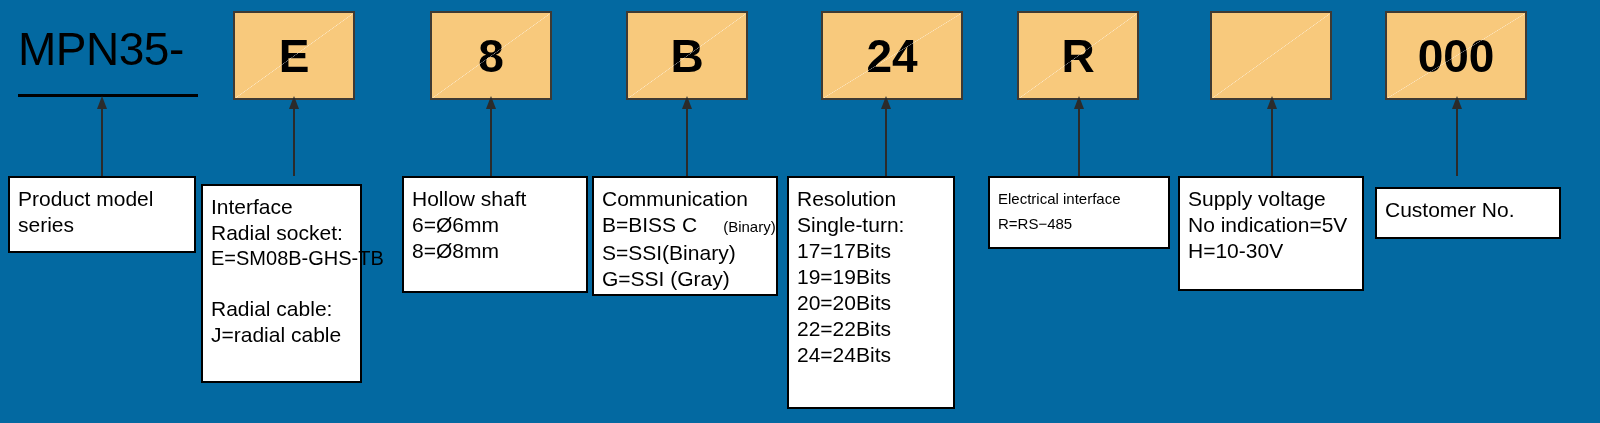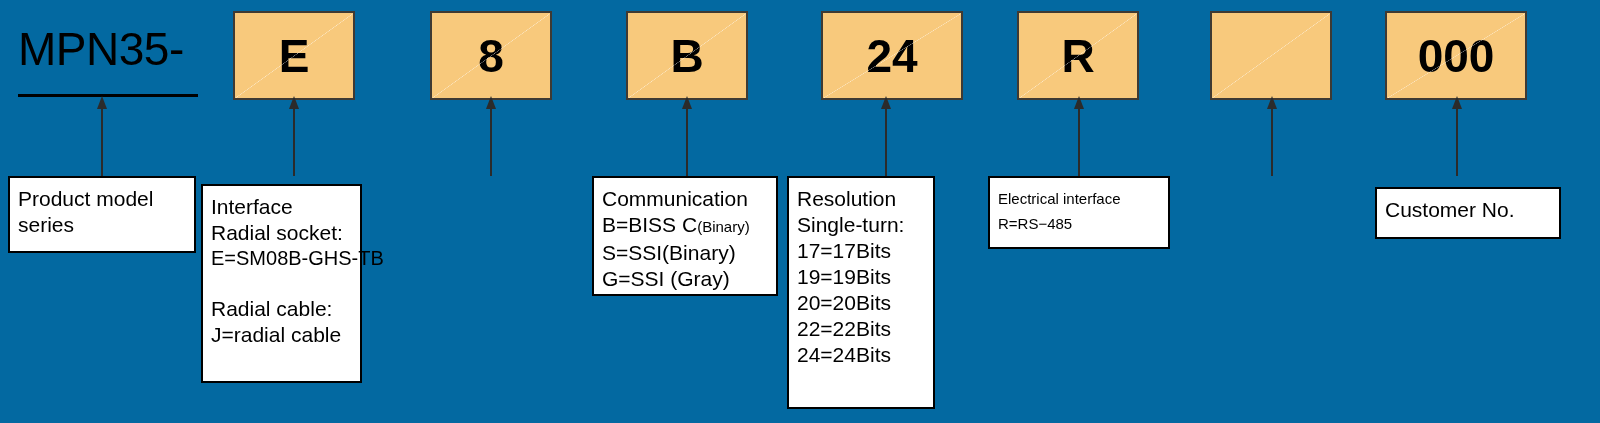--- a/index.html
+++ b/index.html
@@ -78,20 +78,21 @@
   }
   .descbox .line.small {
     font-size: 20px;
     line-height: 24px;
   }
   .descbox .line.gap {
     height: 26px;
   }
   .descbox .line .sub {
     font-size: 15px;
+    margin-left: 26px;
   }
   .descbox.compact .line {
     font-size: 15px;
     line-height: 25px;
   }
 
   
   .conn {
     position: absolute;
     width: 2px;
@@ -173,41 +174,51 @@
 
   <div class="descbox" style="left:201px; top:184px; width:161px; height:199px;">
     <div class="line">Interface</div>
     <div class="line">Radial socket:</div>
     <div class="line small">E=SM08B-GHS-TB</div>
     <div class="line gap"></div>
     <div class="line">Radial cable:</div>
     <div class="line">J=radial cable</div>
   </div>
 
+  <div class="descbox" style="left:402px; top:176px; width:186px; height:117px;">
+    <div class="line">Hollow shaft</div>
+    <div class="line">6=Ø6mm</div>
+    <div class="line">8=Ø8mm</div>
+  </div>
 
   <div class="descbox" style="left:592px; top:176px; width:186px; height:120px;">
     <div class="line">Communication</div>
     <div class="line"><span>B=BISS C</span><span class="sub">(Binary)</span></div>
     <div class="line">S=SSI(Binary)</div>
     <div class="line">G=SSI (Gray)</div>
   </div>
 
-  <div class="descbox" style="left:787px; top:176px; width:148px; height:233px;">
+  <div class="descbox" style="left:787px; top:176px; width:168px; height:233px;">
     <div class="line">Resolution</div>
     <div class="line">Single-turn:</div>
     <div class="line">17=17Bits</div>
     <div class="line">19=19Bits</div>
     <div class="line">20=20Bits</div>
     <div class="line">22=22Bits</div>
     <div class="line">24=24Bits</div>
   </div>
 
   <div class="descbox compact" style="left:988px; top:176px; width:182px; height:73px;">
     <div class="line">Electrical interface</div>
     <div class="line">R=RS−485</div>
   </div>
 
+  <div class="descbox" style="left:1178px; top:176px; width:186px; height:115px;">
+    <div class="line">Supply voltage</div>
+    <div class="line">No indication=5V</div>
+    <div class="line">H=10-30V</div>
+  </div>
 
   <div class="descbox" style="left:1375px; top:187px; width:186px; height:52px;">
     <div class="line">Customer No.</div>
   </div>
 
 </div>
 
 </body></html>

